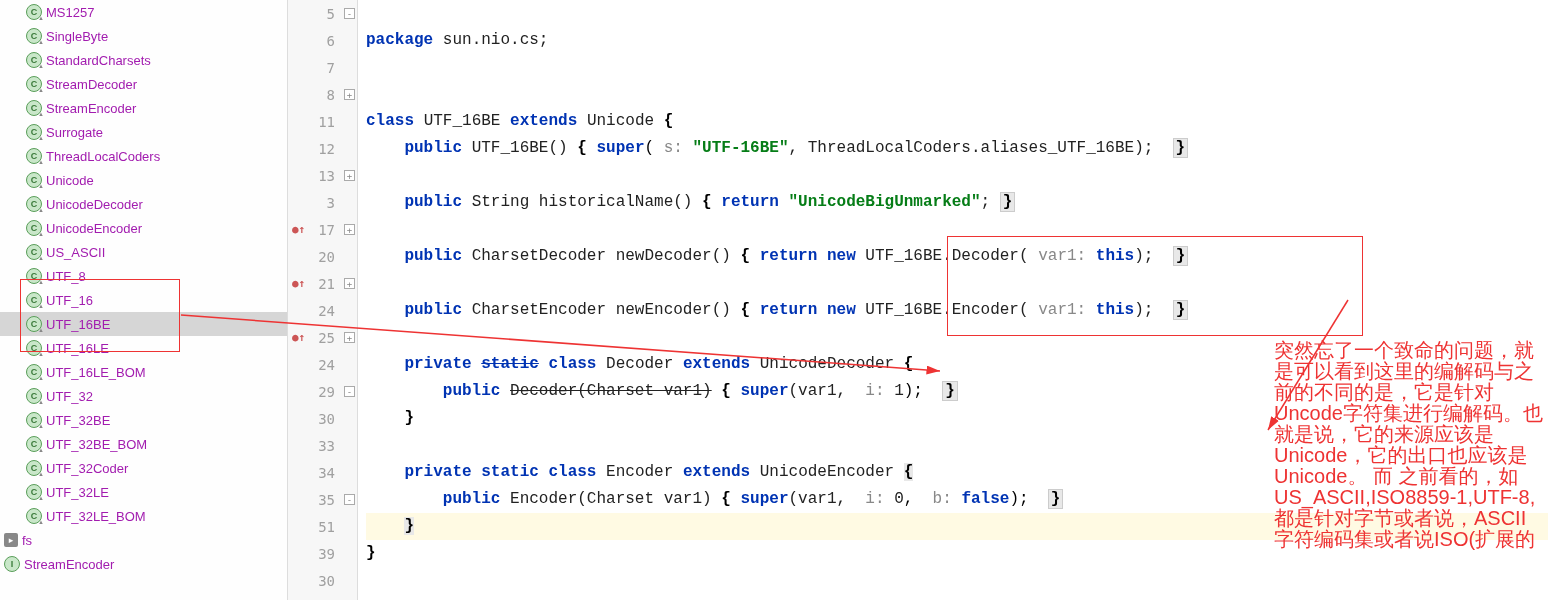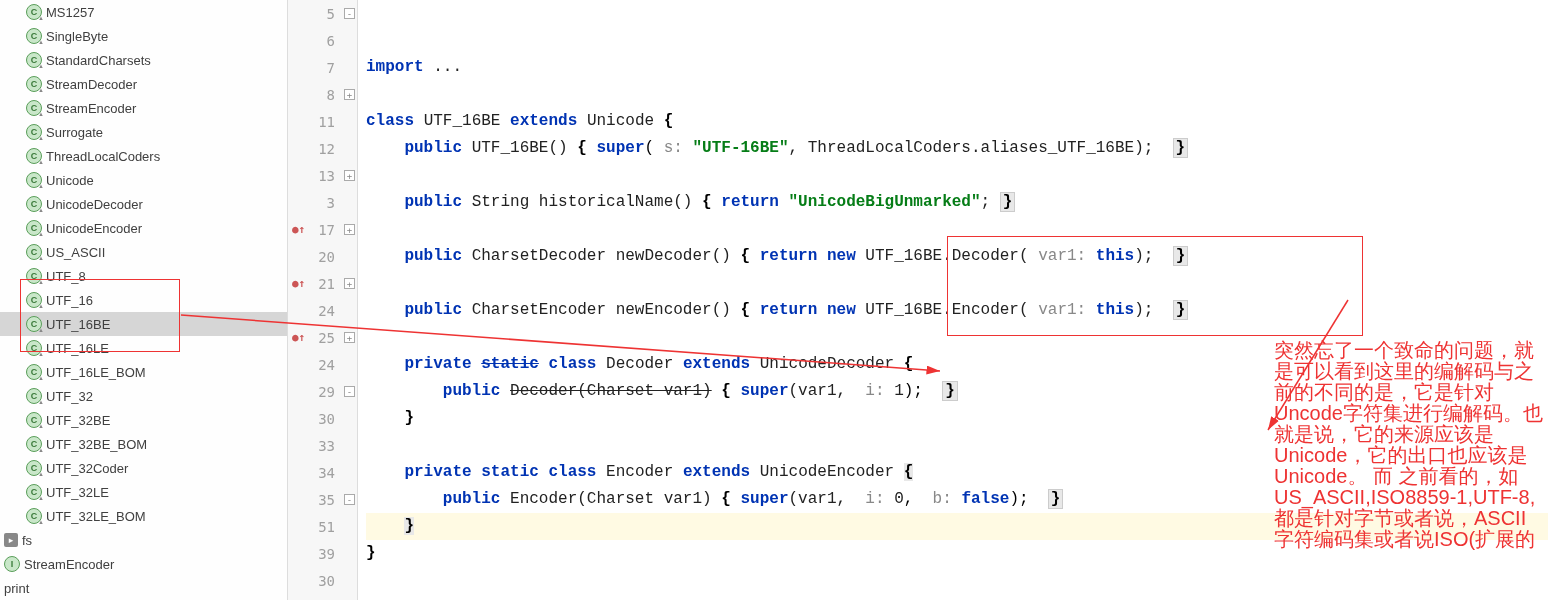--- a/index.html
+++ b/index.html
@@ -6,21 +6,21 @@
   body { font-family:"Segoe UI",Arial,sans-serif; font-size:13px; background:#fff; width:1548px; height:600px; overflow:hidden; position:relative; }
   .layout { display:flex; height:600px; }
   .sidebar { width:288px; background:#fefefe; border-right:1px solid #ddd; overflow:hidden; }
   .tree-item { display:flex; align-items:center; height:24px; padding-left:26px; cursor:pointer; white-space:nowrap; }
   .tree-item.sel { background:#d6d6d6; }
   .tree-item.pkg { padding-left:4px; }
   .icon-c { width:16px; height:16px; margin-right:4px; border-radius:50%; background:#c9e7c9; border:1px solid #5a9e5a; display:flex; align-items:center; justify-content:center; font-size:9px; font-weight:bold; color:#3a7a3a; position:relative; }
   .icon-c::after { content:"▲"; position:absolute; bottom:-2px; right:-3px; font-size:6px; color:#888; }
   .icon-fs { width:14px; height:14px; margin-right:4px; background:#888; border-radius:2px; display:flex; align-items:center; justify-content:center; font-size:9px; color:#fff; }
   .icon-i { width:16px; height:16px; margin-right:4px; border-radius:50%; background:#c9e7c9; border:1px solid #5a9e5a; display:flex; align-items:center; justify-content:center; font-size:9px; font-weight:bold; color:#3a7a3a; }
-  .tree-label { color:#404040; }
+  .tree-label { color:#a21caf; }
   .red-box { position:absolute; border:1px solid #e33; pointer-events:none; }
   .gutter { width:70px; background:#f7f7f7; border-right:1px solid #ddd; padding-top:0; position:relative; }
   .gline { height:27px; display:flex; align-items:center; justify-content:flex-end; padding-right:22px; color:#a0a0a0; font-family:Consolas,monospace; font-size:14px; position:relative; }
   .gline .up { position:absolute; left:4px; color:#c55; font-size:11px; font-weight:bold; }
   .gline .fold { position:absolute; right:2px; width:11px; height:11px; border:1px solid #aaa; display:flex; align-items:center; justify-content:center; font-size:9px; color:#888; background:#fff; cursor:pointer; }
   .editor { flex:1; background:#fff; font-family:Consolas,"Courier New",monospace; font-size:16px; line-height:27px; overflow:hidden; position:relative; }
   .code { padding-left:8px; }
   .cl { height:27px; white-space:pre; }
   .cl.hl { background:#fffae3; }
   .kw { color:#0033b3; font-weight:bold; }
@@ -125,23 +125,20 @@
         <span class="icon-c">C</span>
         <span class="tree-label">UTF_32LE_BOM</span>
       </div>
       <div class="tree-item pkg">
         <span class="icon-fs">▸</span>
         <span class="tree-label">fs</span>
       </div>
       <div class="tree-item pkg">
         <span class="icon-i">I</span>
         <span class="tree-label">StreamEncoder</span>
-      </div>
-      <div class="tree-item pkg">
-        <span class="tree-label">print</span>
       </div>
     </div>
   <div class="gutter" id="gutter">
       <div class="gline">5<span class="fold">-</span></div>
       <div class="gline">6</div>
       <div class="gline">7</div>
       <div class="gline">8<span class="fold">+</span></div>
       <div class="gline">11</div>
       <div class="gline">12</div>
       <div class="gline">13<span class="fold">+</span></div>
@@ -158,22 +155,22 @@
       <div class="gline">34</div>
       <div class="gline">35<span class="fold">-</span></div>
       <div class="gline">51</div>
       <div class="gline">39</div>
       <div class="gline">30</div>
       <div class="gline">41</div>
     </div>
   <div class="editor">
     <div class="code" id="code">
         <div class="cl"></div>
-        <div class="cl"></div>
-        <div class="cl"><span class="kw">import</span><span class="id"> ...</span></div>
+        <div class="cl"><span class="kw">package</span><span class="id"> sun.nio.cs;</span></div>
+        <div class="cl"></div>
         <div class="cl"></div>
         <div class="cl"><span class="kw">class</span> <span class="id">UTF_16BE</span> <span class="kw">extends</span> <span class="id">Unicode</span> <span class="br">{</span></div>
         <div class="cl">    <span class="kw">public</span> <span class="id">UTF_16BE()</span> <span class="br">{</span> <span class="kw">super</span>( <span class="hint">s:</span> <span class="str">"UTF-16BE"</span><span class="id">, ThreadLocalCoders.aliases_UTF_16BE);</span>  <span class="bbox br">}</span></div>
         <div class="cl"></div>
         <div class="cl">    <span class="kw">public</span> <span class="id">String</span> <span class="id">historicalName()</span> <span class="br">{</span> <span class="kw">return</span> <span class="str">"UnicodeBigUnmarked"</span><span class="id">;</span> <span class="bbox br">}</span></div>
         <div class="cl"></div>
         <div class="cl">    <span class="kw">public</span> <span class="id">CharsetDecoder</span> <span class="id">newDecoder()</span> <span class="br">{</span> <span class="kw">return</span> <span class="kw">new</span> <span class="id">UTF_16BE.Decoder(</span> <span class="hint">var1:</span> <span class="kw">this</span><span class="id">);</span>  <span class="bbox br">}</span></div>
         <div class="cl"></div>
         <div class="cl">    <span class="kw">public</span> <span class="id">CharsetEncoder</span> <span class="id">newEncoder()</span> <span class="br">{</span> <span class="kw">return</span> <span class="kw">new</span> <span class="id">UTF_16BE.Encoder(</span> <span class="hint">var1:</span> <span class="kw">this</span><span class="id">);</span>  <span class="bbox br">}</span></div>
         <div class="cl"></div>

